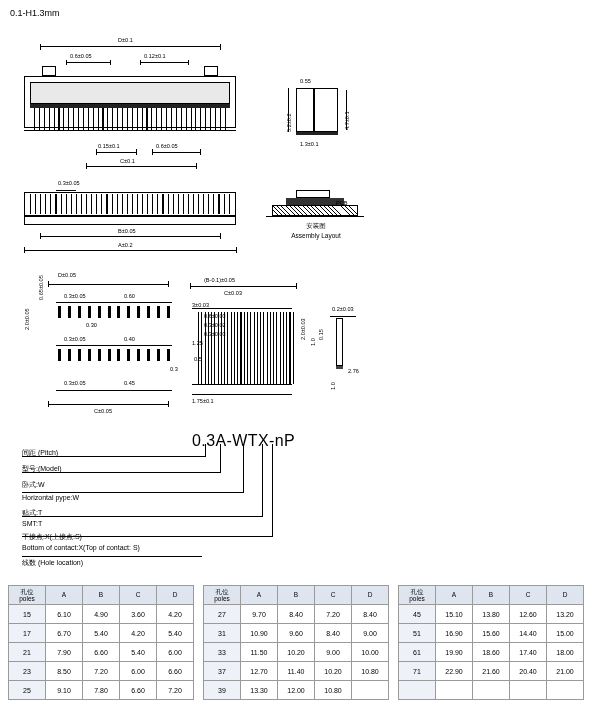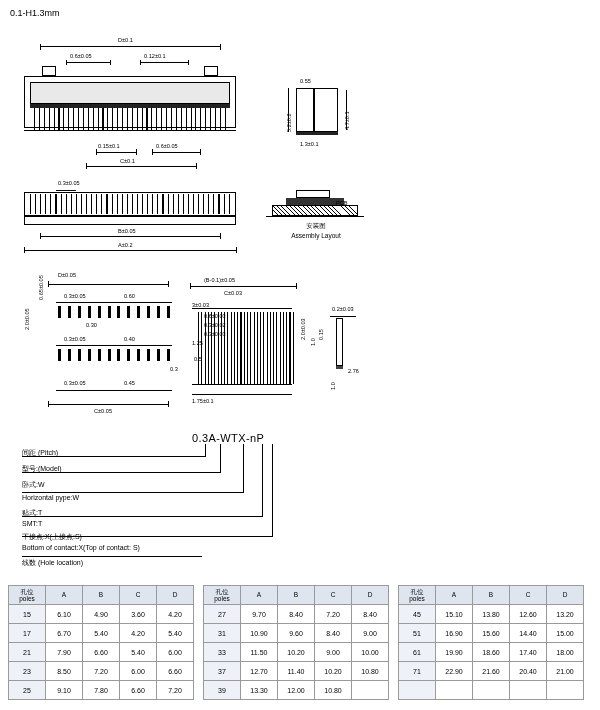--- a/index.html
+++ b/index.html
@@ -43,21 +43,21 @@
 
   
   .comb { position:absolute; display:flex; justify-content:space-between; }
   .comb i { display:block; width:1.1px; background:#000; height:100%; }
 
   .caption { position:absolute; font-size:6.5px; text-align:center; }
 
   
   .model-name {
     position:absolute; left:192px; top:432px;
-    font-size:11px; letter-spacing:0.4px;
+    font-size:16px; letter-spacing:0.4px;
   }
   .legend { position:absolute; left:22px; font-size:7px; white-space:nowrap; }
 
   
   .tables { position:absolute; left:8px; top:585px; width:584px;
             display:flex; gap:9px; }
   table.tbl {
     border-collapse:collapse; width:186px; background:#fff;
     table-layout:fixed;
   }

